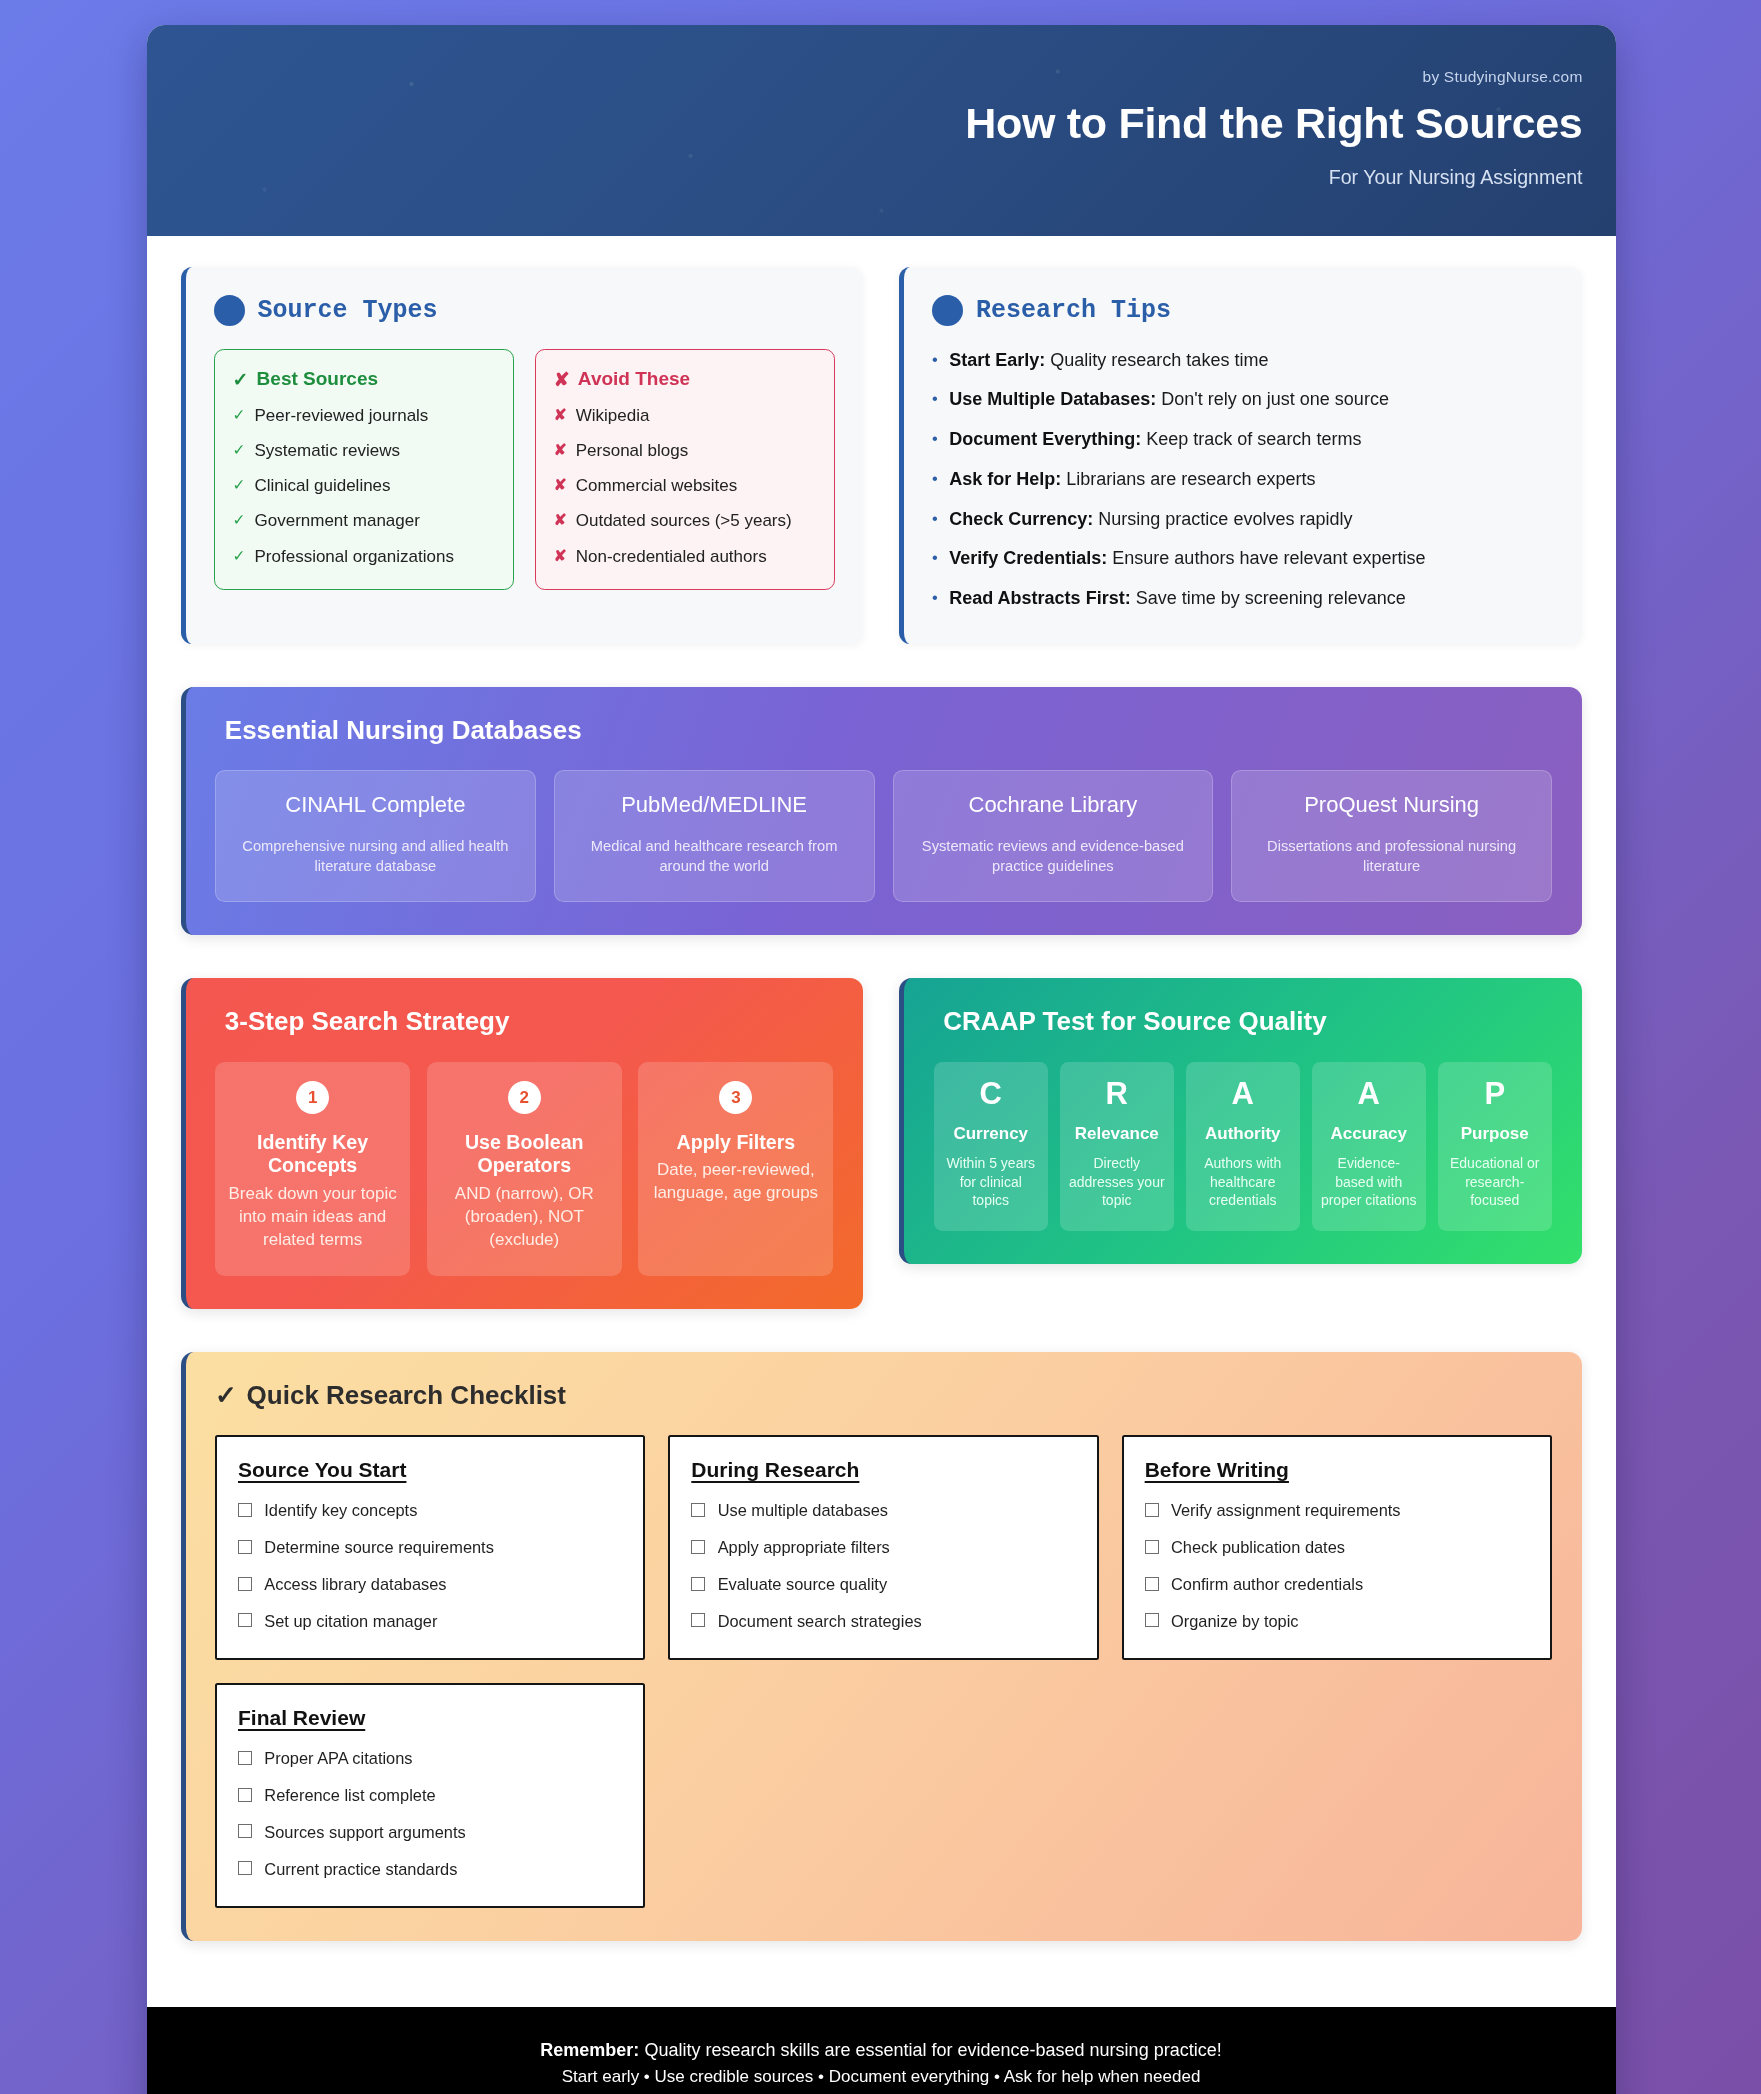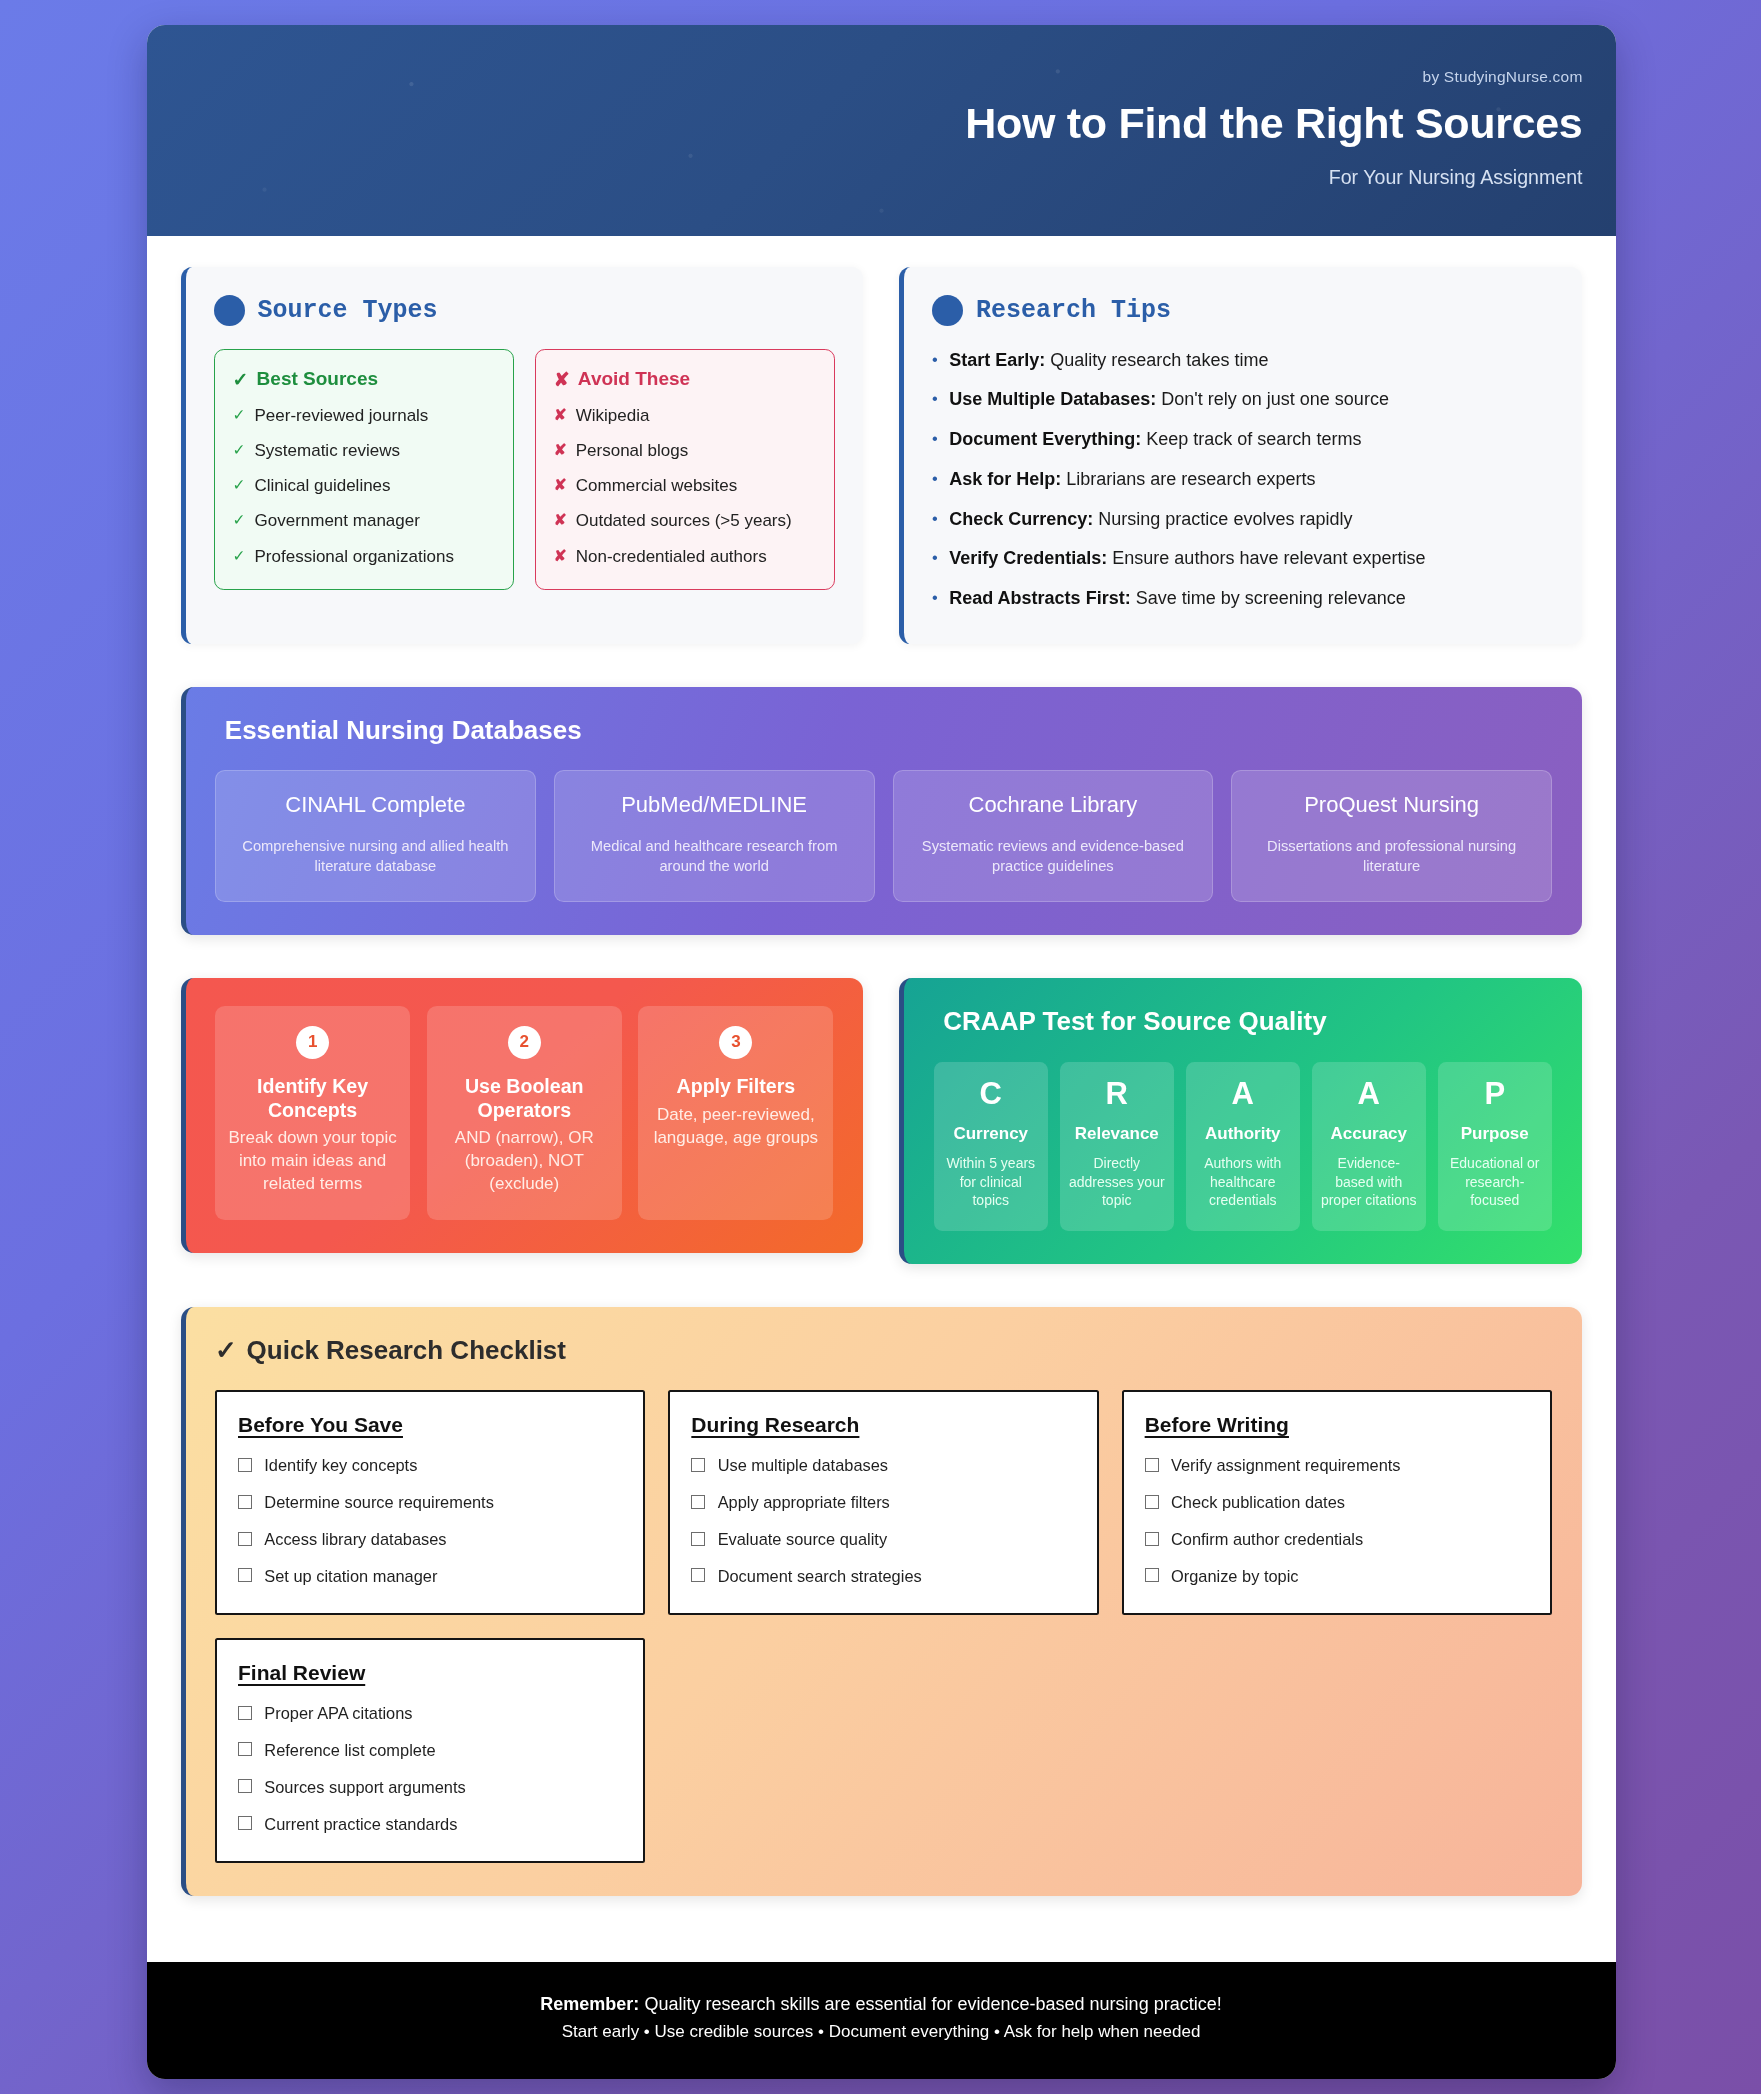--- a/index.html
+++ b/index.html
@@ -406,20 +406,24 @@
             </div>
           </div>
         </div>
       </div>
     </div>
 
     <div class="row">
 
       <div class="col">
         <div class="banner steps">
+          <div class="banner-title">
+            <span></span>
+            <span>3-Step Search Strategy</span>
+          </div>
           <div class="step-grid">
             <div class="step-card">
               <div class="step-num">1</div>
               <div class="step-name">Identify Key Concepts</div>
               <div class="step-desc">Break down your topic into main ideas and related terms</div>
             </div>
             <div class="step-card">
               <div class="step-num">2</div>
               <div class="step-name">Use Boolean Operators</div>
               <div class="step-desc">AND (narrow), OR (broaden), NOT (exclude)</div>
@@ -474,21 +478,21 @@
     <div class="row">
       <div class="col">
         <div class="banner check">
           <div class="banner-title">
             <span>✓</span>
             <span>Quick Research Checklist</span>
           </div>
           <div class="check-grid">
 
             <div class="check-col">
-              <div class="check-title">Before You Save</div>
+              <div class="check-title">Source You Start</div>
               <div class="check-item">
                 <span class="box"></span>
                 <span>Identify key concepts</span>
               </div>
               <div class="check-item">
                 <span class="box"></span>
                 <span>Determine source requirements</span>
               </div>
               <div class="check-item">
                 <span class="box"></span>

